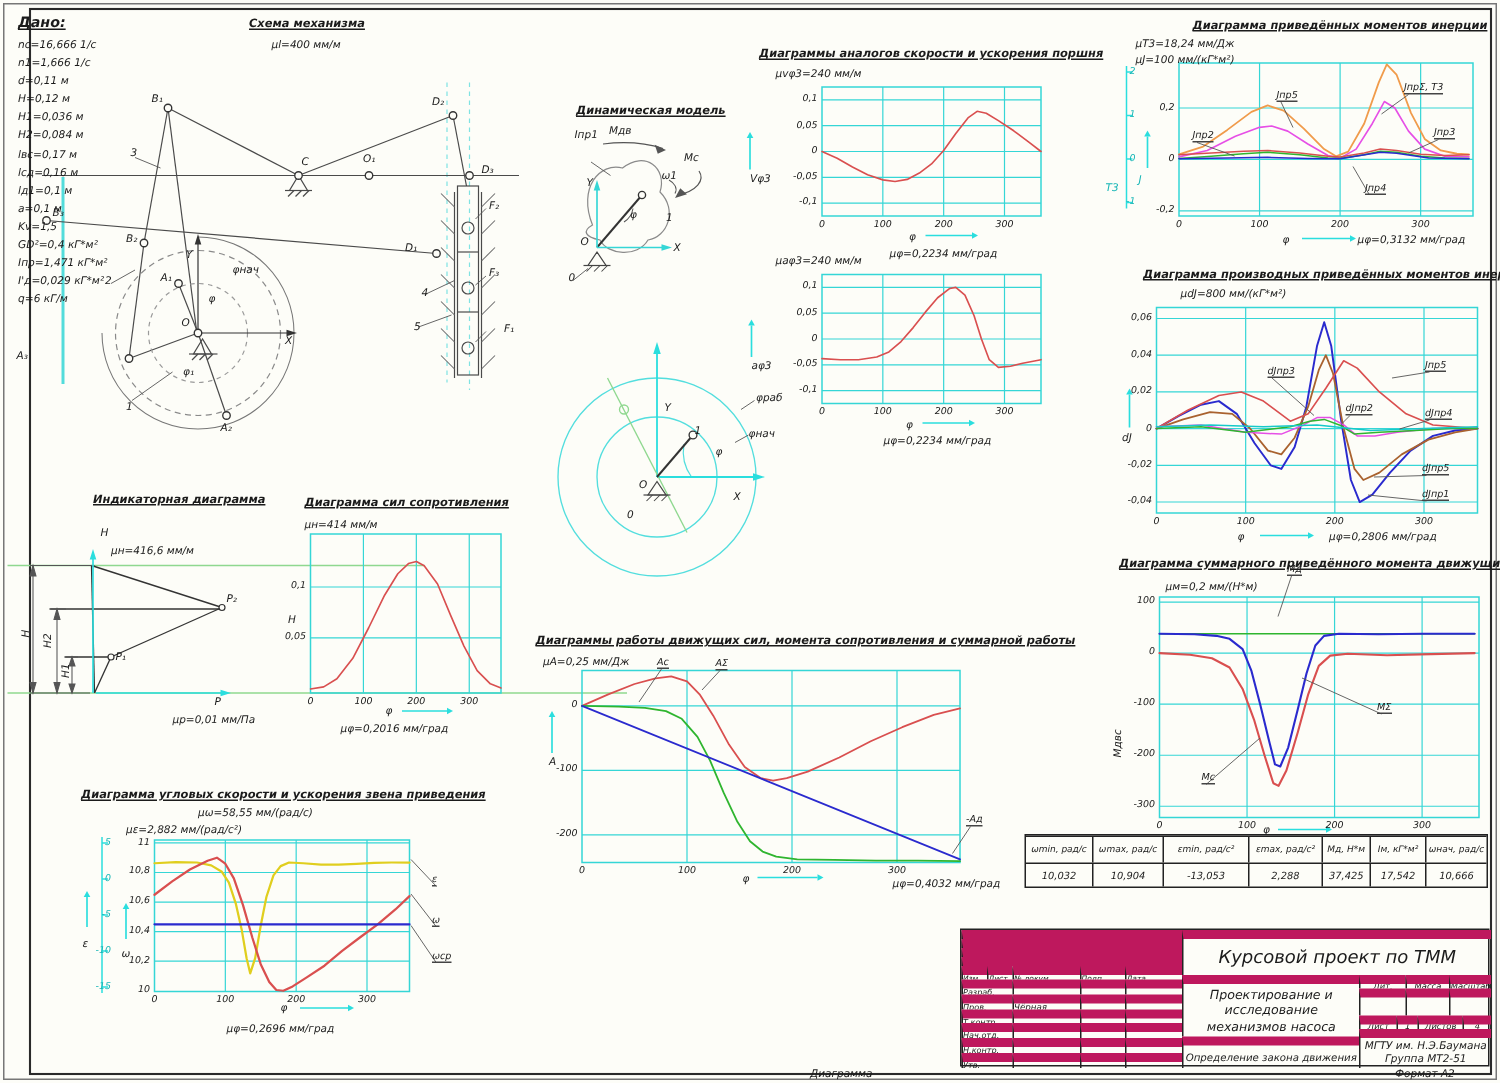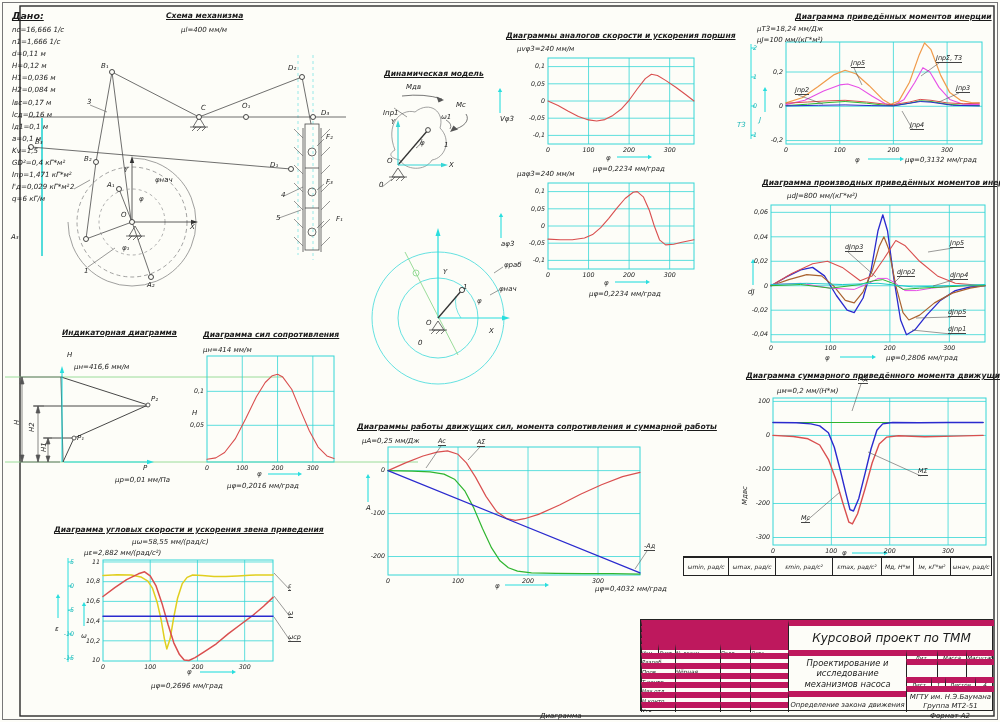--- a/index.html
+++ b/index.html
@@ -423,21 +423,21 @@
       <div class="lbl" style="left: 70px; top: 184px;">2</div>
       <div class="lbl" style="left: 87px; top: 99px;">3</div>
       <div class="lbl" style="left: 281px; top: 192px;">4</div>
       <div class="lbl" style="left: 276px; top: 215px;">5</div>
       <div class="lbl" style="left: 326px; top: 134px;">F₂</div>
       <div class="lbl" style="left: 326px; top: 179px;">F₃</div>
       <div class="lbl" style="left: 336px; top: 216px;">F₁</div>
       <div class="lbl u" style="left: 384px; top: 70px;">Динамическая модель</div>
       <div class="lbl" style="left: 406px; top: 84px;">Мдв</div>
       <div class="lbl" style="left: 456px; top: 102px;">Мс</div>
-      <div class="lbl" style="left: 383px; top: 110px; text-align: right;">Iпр1</div>
+      <div class="lbl" style="left: 383px; top: 87px; text-align: right;">Iпр1</div>
       <div class="lbl" style="left: 441px; top: 114px;">ω1</div>
       <div class="lbl" style="left: 391px; top: 119px;">Y</div>
       <div class="lbl" style="left: 420px; top: 140px;">φ</div>
       <div class="lbl" style="left: 444px; top: 142px;">1</div>
       <div class="lbl" style="left: 449px; top: 162px;">X</div>
       <div class="lbl" style="left: 387px; top: 158px;">O</div>
       <div class="lbl" style="left: 379px; top: 182px;">0</div>
       <div class="lbl" style="left: 504px; top: 262px;">φраб</div>
       <div class="lbl" style="left: 499px; top: 286px;">φнач</div>
       <div class="lbl" style="left: 477px; top: 298px;">φ</div>
@@ -602,20 +602,29 @@
   <div id="results">
     <div class="row" id="res-head">
         <div class="c" style="width: 45px;">ωmin, рад/с</div>
         <div class="c" style="width: 47px;">ωmax, рад/с</div>
         <div class="c" style="width: 57px;">εmin, рад/с²</div>
         <div class="c" style="width: 49px;">εmax, рад/с²</div>
         <div class="c" style="width: 32px;">Мд, Н*м</div>
         <div class="c" style="width: 37px;">Iм, кГ*м²</div>
         <div class="c" style="width: 40px;">ωнач, рад/с</div>
       </div>
+    <div class="row" id="res-vals">
+        <div class="c" style="width: 45px; min-height: 15px; font-size: 6.6px;">10,032</div>
+        <div class="c" style="width: 47px; min-height: 15px; font-size: 6.6px;">10,904</div>
+        <div class="c" style="width: 57px; min-height: 15px; font-size: 6.6px;">-13,053</div>
+        <div class="c" style="width: 49px; min-height: 15px; font-size: 6.6px;">2,288</div>
+        <div class="c" style="width: 32px; min-height: 15px; font-size: 6.6px;">37,425</div>
+        <div class="c" style="width: 37px; min-height: 15px; font-size: 6.6px;">17,542</div>
+        <div class="c" style="width: 40px; min-height: 15px; font-size: 6.6px;">10,666</div>
+      </div>
   </div>
 
   <div id="tb">
     <div id="tb-left">
         <div class="cell" style="left: 0px; top: 0px; width: 147px; height: 6px;"></div>
         <div class="cell" style="left: 0px; top: 6px; width: 147px; height: 6px;"></div>
         <div class="cell" style="left: 0px; top: 12px; width: 147px; height: 6px;"></div>
         <div class="cell" style="left: 0px; top: 18px; width: 147px; height: 6px;"></div>
         <div class="cell" style="left: 0px; top: 24px; width: 17px; height: 9px; font-size: 5px;">Изм</div>
         <div class="cell" style="left: 17px; top: 24px; width: 17px; height: 9px; font-size: 5px;">Лист</div>

